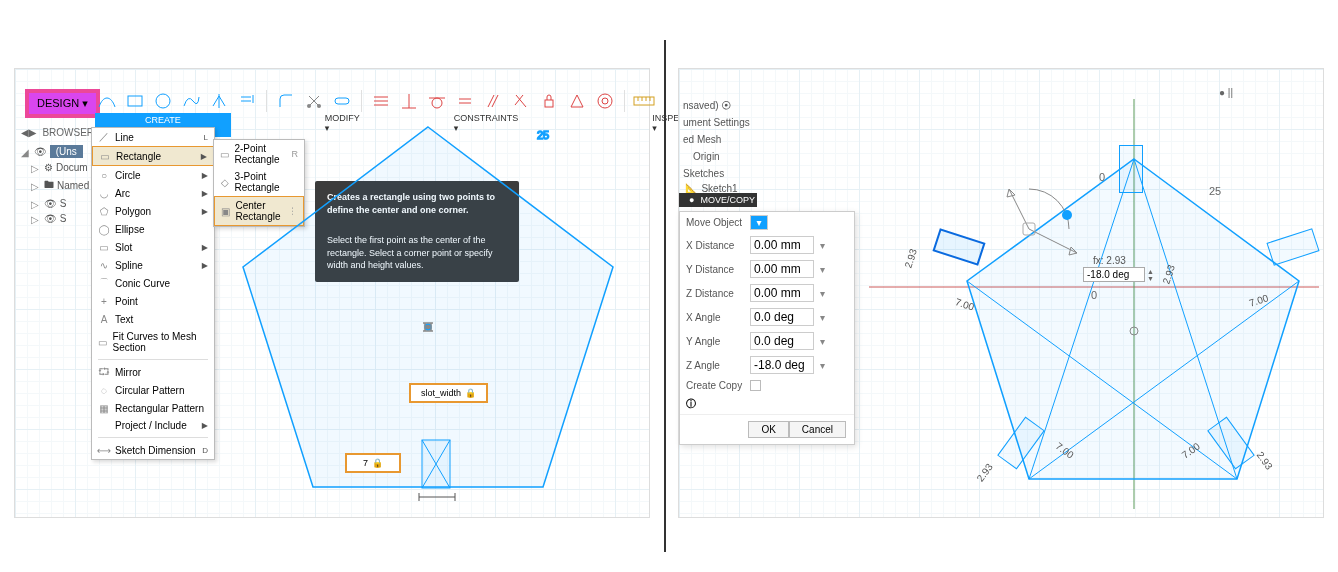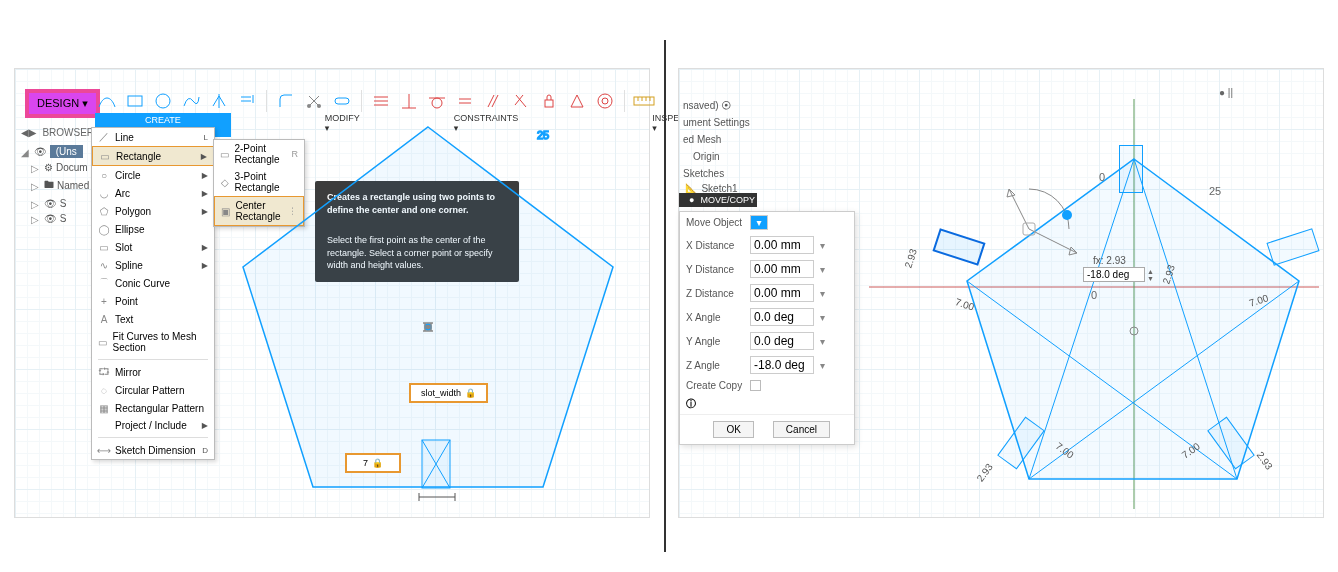--- a/index.html
+++ b/index.html
@@ -70,21 +70,21 @@
   .mv-panel { position:absolute; top:132px; left:0px; width:176px; background:#fff; border:1px solid #ccc; font-size:10px; box-shadow:2px 2px 6px rgba(0,0,0,0.12); }
   .mv-row { display:flex; align-items:center; padding:3px 6px; gap:6px; }
   .mv-row .lab { width:58px; color:#555; }
   .mv-row input.val { width:64px; border:1px solid #ccc; font-size:12px; padding:1px 3px; }
   .mv-row .drop { width:78px; border:1px solid #ccc; font-size:10px; padding:1px 3px; background:#fff; display:flex; justify-content:space-between; align-items:center;}
   .mv-row .sel { background:#11a0ff; color:#fff; padding:1px 6px; display:flex; gap:4px; align-items:center; font-size:9px;}
   .mv-row .xbtn { color:#888; cursor:pointer; padding:0 4px;}
   .mv-icons { display:flex; gap:2px; }
   .mv-icons .mi { width:18px; height:18px; border:1px solid #ccc; display:flex; align-items:center; justify-content:center; font-size:10px; color:#666; cursor:pointer;}
   .mv-icons .mi.active { background:#11a0ff; color:#fff; border-color:#11a0ff;}
-  .mv-footer { display:flex; justify-content:flex-end; gap:19px; padding:6px 24px; border-top:1px solid #eee;}
+  .mv-footer { display:flex; justify-content:flex-end; gap:0; padding:6px 8px; border-top:1px solid #eee;}
   .mv-footer button { font-size:10px; padding:2px 12px; border:1px solid #bbb; background:#f5f5f5; cursor:pointer;}
   .mv-disabled { color:#bbb; }
   .chk { width:11px; height:11px; border:1px solid #bbb; display:inline-block; }
   .dim-text { position:absolute; font-size:10px; color:#555; }
   .angle-input { position:absolute; display:flex; align-items:center; }
   .angle-input input { width:62px; font-size:10px; border:1px solid #aaa; padding:1px 3px; }
   .angle-input .spin { display:flex; flex-direction:column; font-size:7px; color:#666; margin-left:2px;}
   .top-dot { position:absolute; top:18px; right:90px; display:flex; gap:4px; font-size:10px; color:#666; align-items:center;}
   .crumb { position:absolute; top:114px; left:6px; font-size:10px; color:#555; display:flex; align-items:center; gap:4px;}
 

